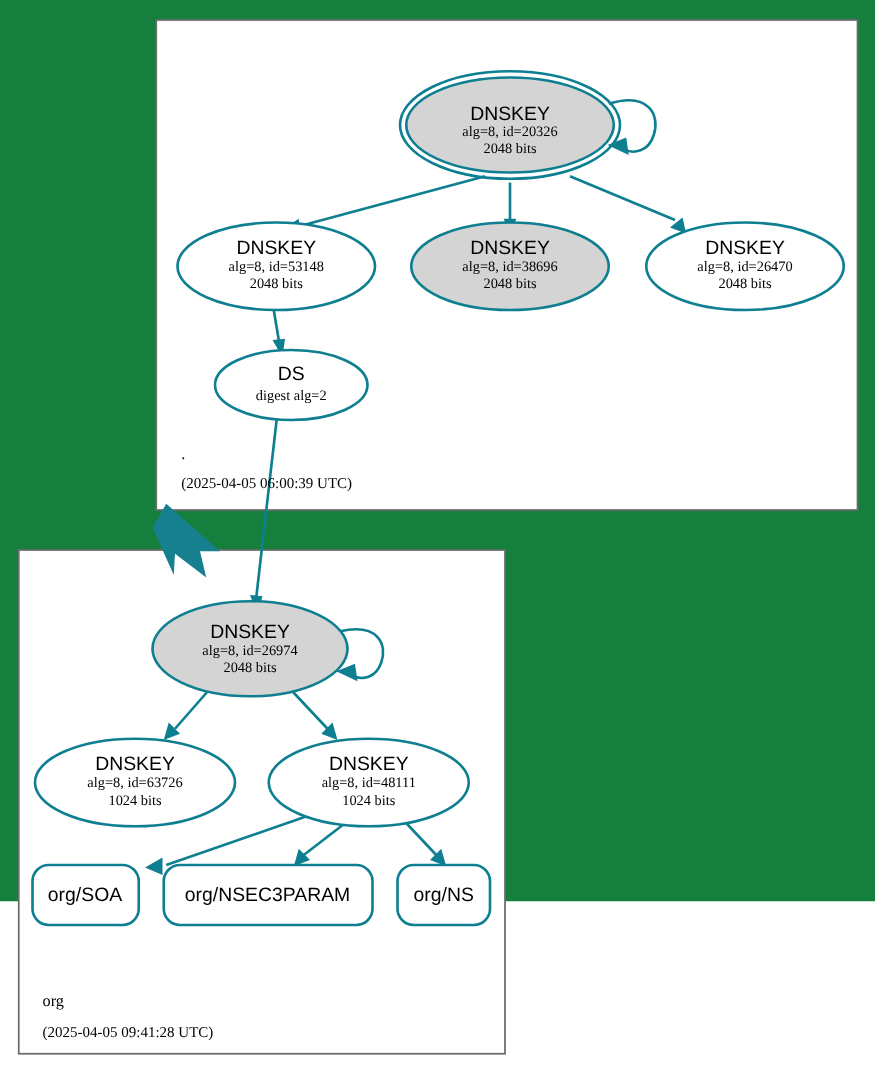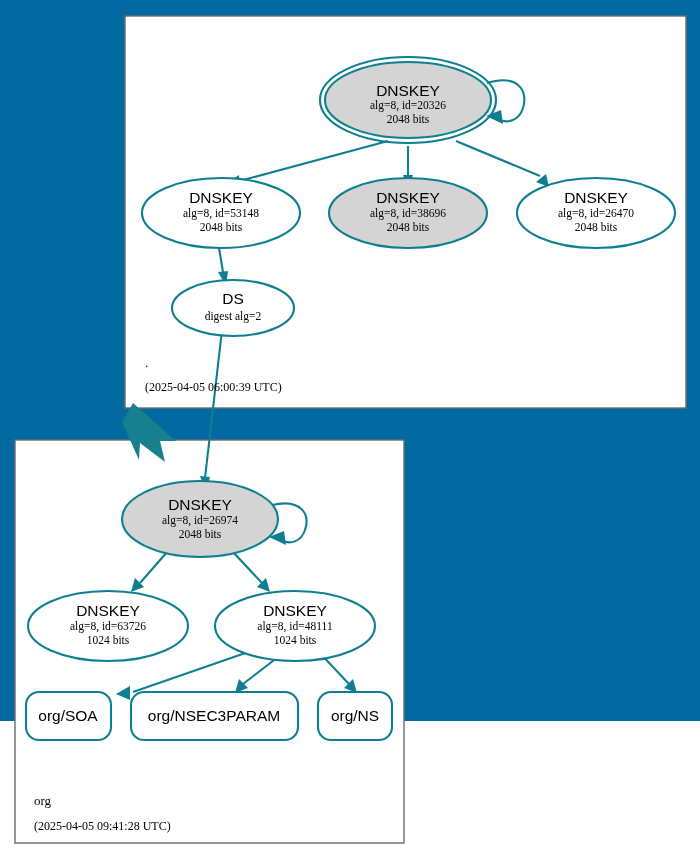--- a/index.html
+++ b/index.html
@@ -10,21 +10,21 @@
   body {
     width: 700px;
     height: 865px;
     font-family: "Liberation Sans", sans-serif;
     overflow: hidden;
   }
   #stage {
     position: relative;
     width: 700px;
     height: 721px;
-    background: #0369a1;
+    background: #15803d;
   }
   svg#graph {
     position: absolute;
     top: 0;
     left: 0;
     width: 700px;
     height: 865px;
     display: block;
   }
   .zone-box {

